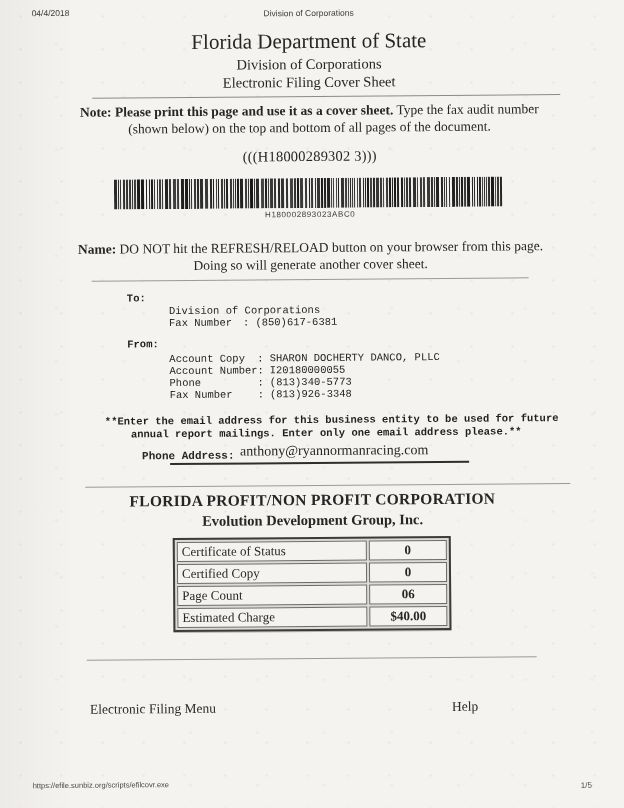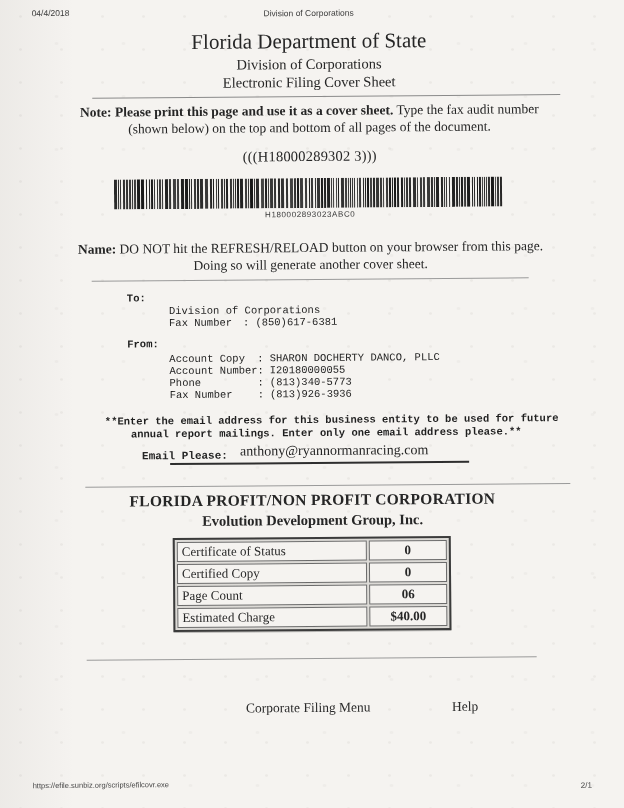--- a/index.html
+++ b/index.html
@@ -241,26 +241,26 @@
     <div class="abs mono mrow from-row" style="left:170px;top:352px;">
       <span class="ml">Account Copy</span><span class="sep">:</span><span>SHARON DOCHERTY DANCO, PLLC</span>
     </div>
     <div class="abs mono mrow from-row" style="left:170px;top:364px;">
       <span class="ml">Account Number</span><span class="sep">:</span><span>I20180000055</span>
     </div>
     <div class="abs mono mrow from-row" style="left:170px;top:376px;">
       <span class="ml">Phone</span><span class="sep">:</span><span>(813)340-5773</span>
     </div>
     <div class="abs mono mrow from-row" style="left:170px;top:388px;">
-      <span class="ml">Fax Number</span><span class="sep">:</span><span>(813)926-3936</span>
+      <span class="ml">Fax Number</span><span class="sep">:</span><span>(813)926-3348</span>
     </div>
 
     <div class="abs mono email-note" style="left:105px;top:414px;">**Enter the email address for this business entity to be used for future</div>
     <div class="abs mono email-note" style="left:131px;top:427px;">annual report mailings. Enter only one email address please.**</div>
-    <div class="abs mono email-label">Email Please:</div>
+    <div class="abs mono email-label">Phone Address:</div>
     <div class="abs email-value">anthony@ryannormanracing.com</div>
     <div class="abs email-line"></div>
 
     <div class="abs rule hr3"></div>
 
     <div class="abs center filing-heading">FLORIDA PROFIT/NON PROFIT CORPORATION</div>
     <div class="abs center entity-name">Evolution Development Group, Inc.</div>
 
     <table class="abs charges">
       <tbody>
@@ -278,20 +278,20 @@
         </tr>
         <tr>
           <td>Estimated Charge</td>
           <td class="val">$40.00</td>
         </tr>
       </tbody>
     </table>
 
     <div class="abs rule hr4"></div>
 
-    <div class="abs flink flink2">Corporate Filing Menu</div>
+    <div class="abs flink flink1">Electronic Filing Menu</div>
     <div class="abs flink flink3">Help</div>
 
     <div class="abs sans foot-url">https://efile.sunbiz.org/scripts/efilcovr.exe</div>
-    <div class="abs sans foot-page">2/1</div>
+    <div class="abs sans foot-page">1/5</div>
 
   </div>
 </div>
 
 </body></html>

